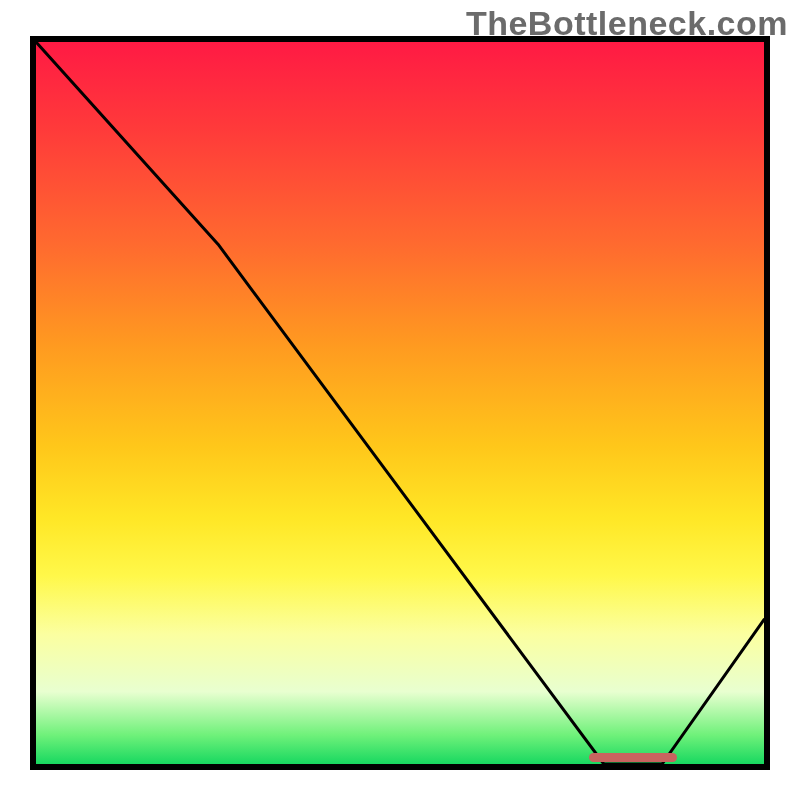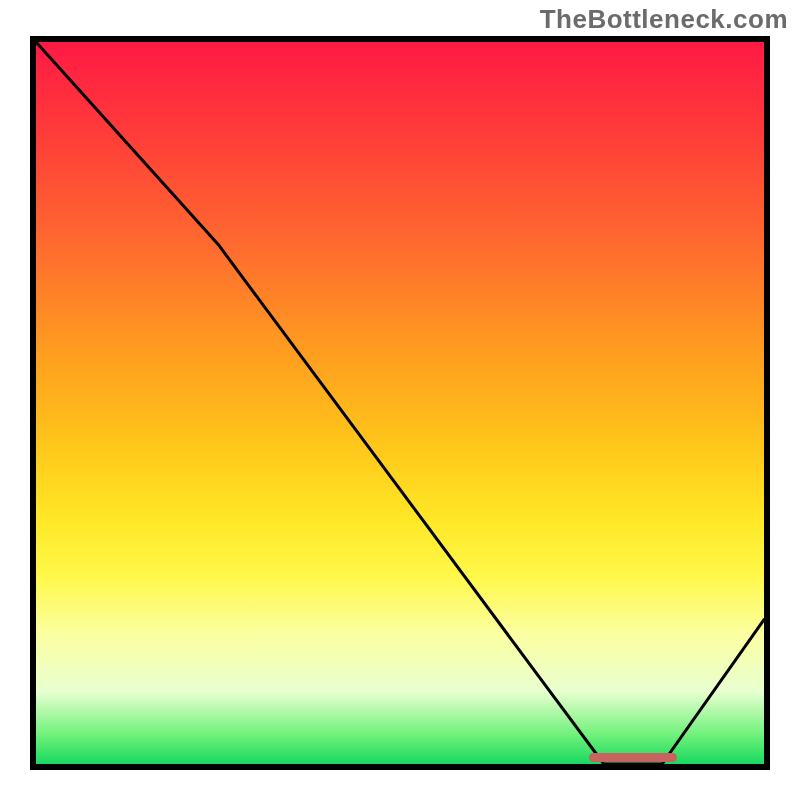--- a/index.html
+++ b/index.html
@@ -13,21 +13,21 @@
   }
   .stage {
     position: relative;
     width: 800px;
     height: 800px;
   }
   .watermark {
     position: absolute;
     top: 4px;
     right: 12px;
-    font-size: 26px;
+    font-size: 34px;
     font-weight: 600;
     color: #6b6b6b;
     letter-spacing: 0.5px;
     user-select: none;
   }
   .plot-frame {
     position: absolute;
     left: 30px;
     top: 36px;
     width: 740px;

